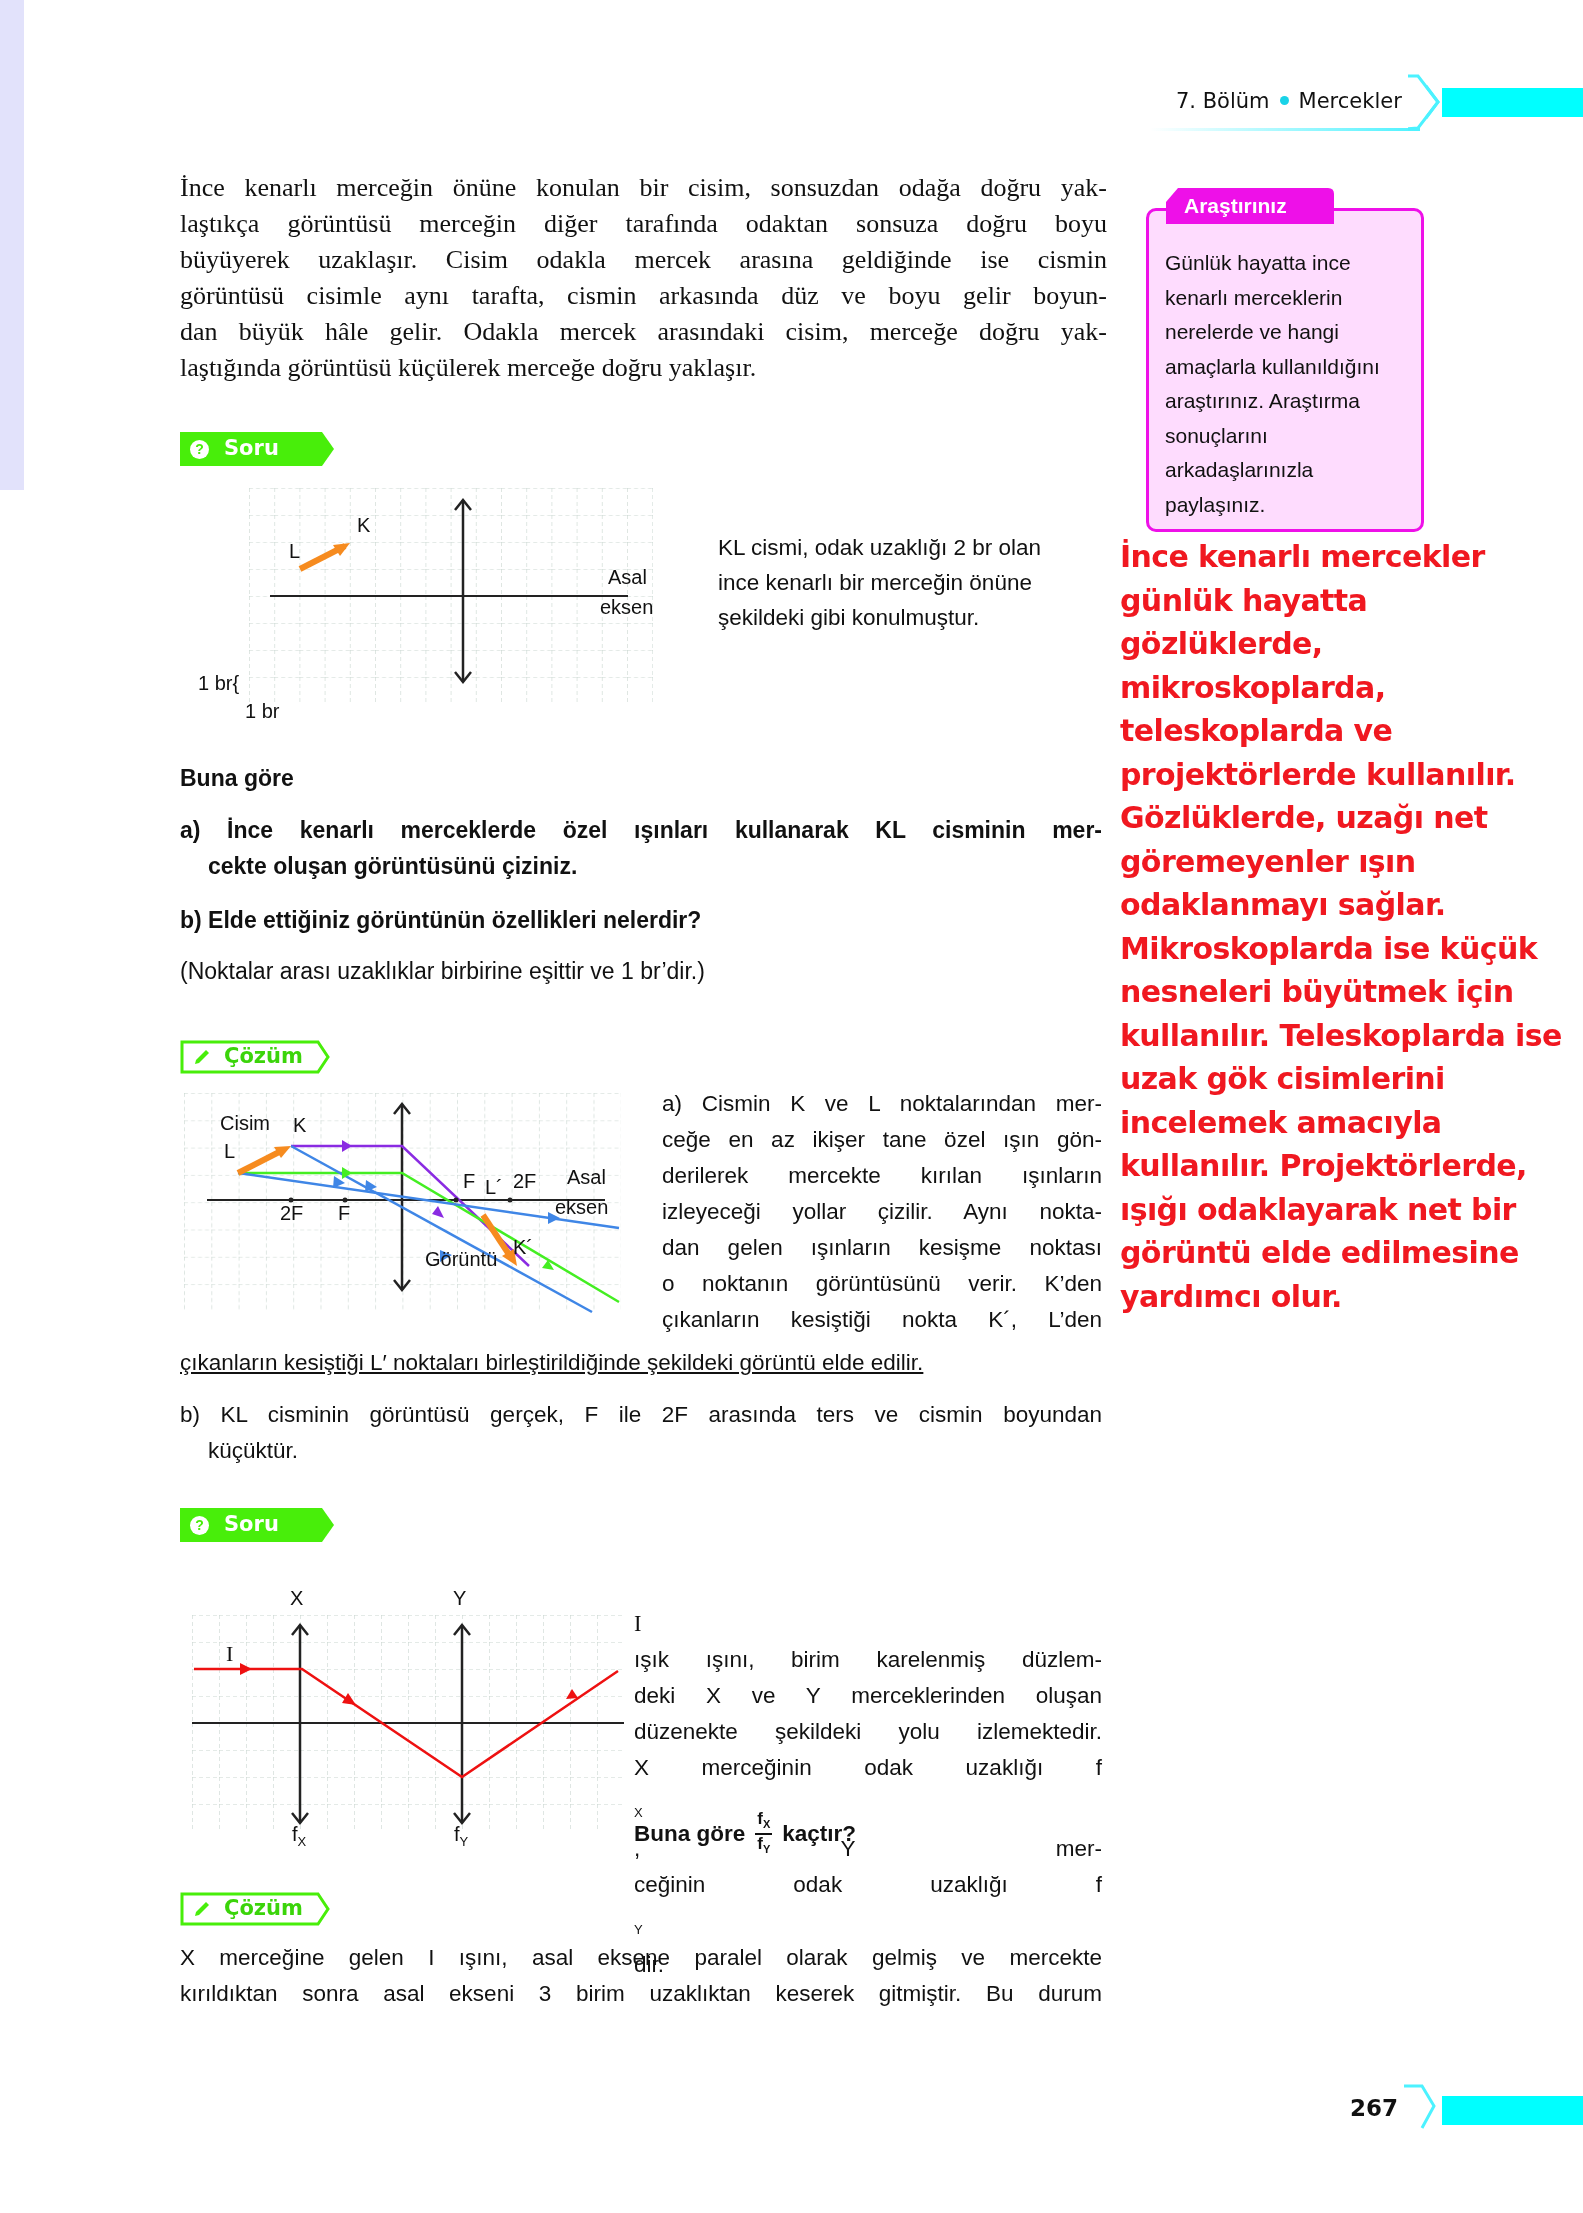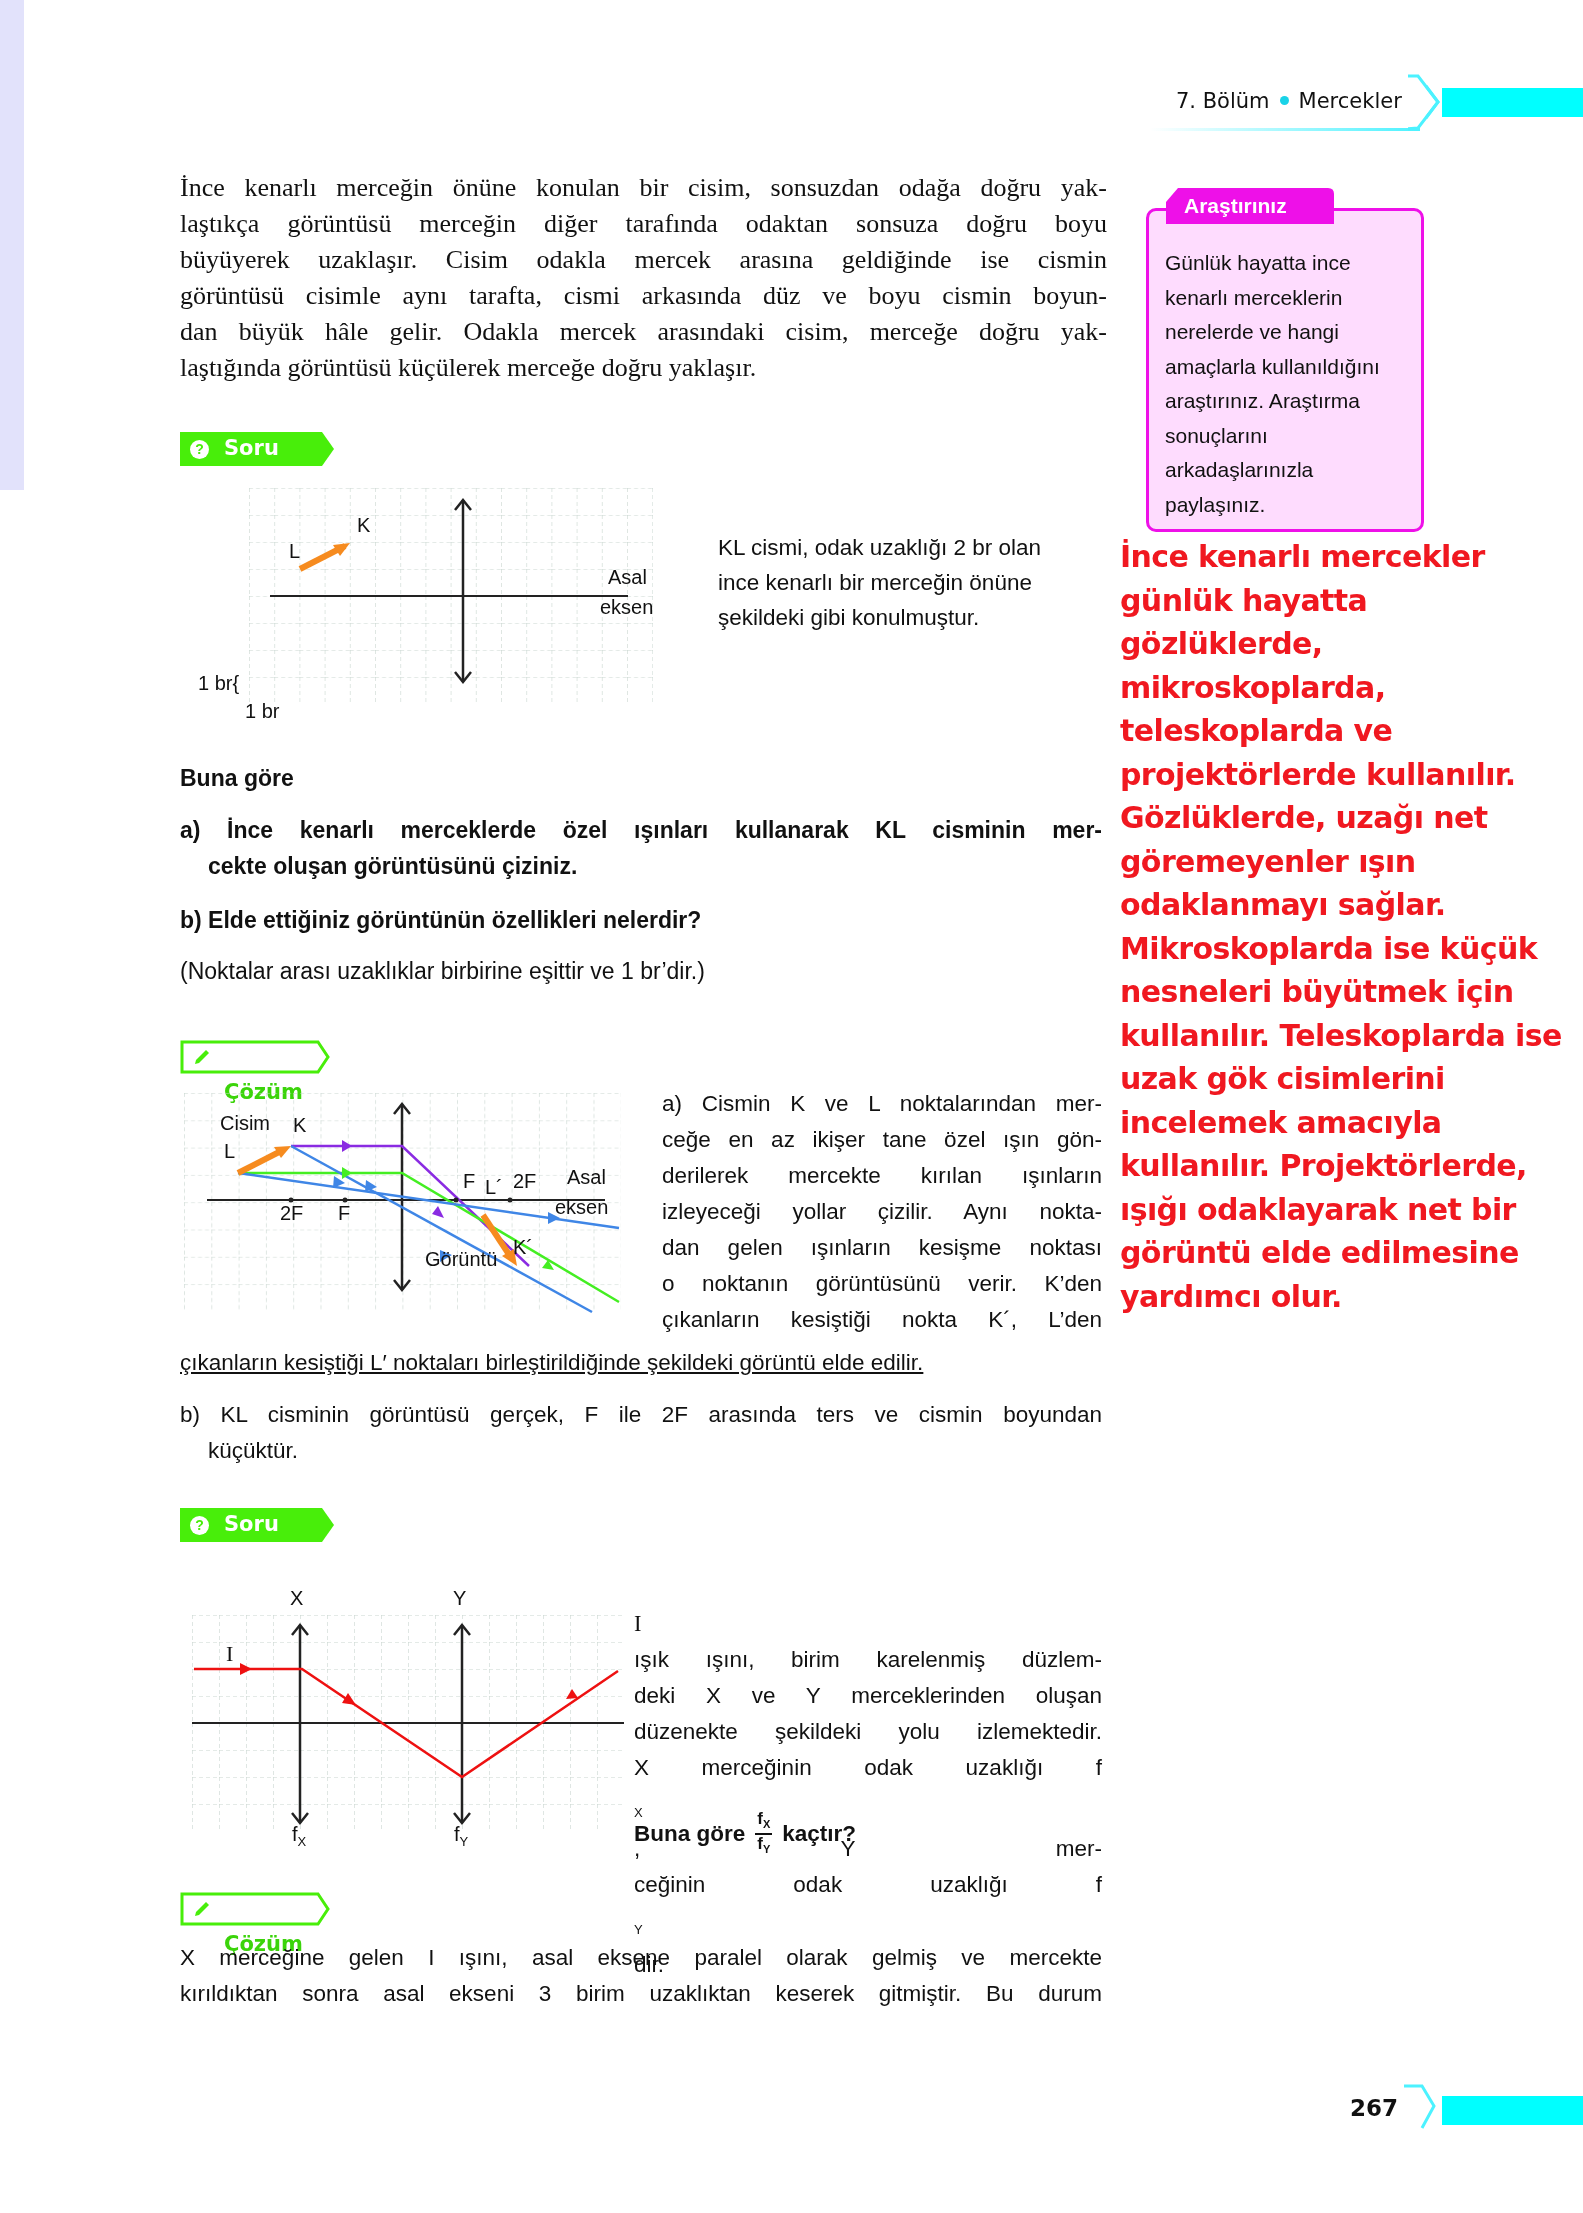--- a/index.html
+++ b/index.html
@@ -16,21 +16,21 @@
   .hdr-chev { left:1408px; top:74px; width:40px; height:58px; }
   
   .serif-para { left:180px; top:170px; width:927px; font-family:"Liberation Serif", serif; font-size:26px; line-height:36px; text-align:justify; }
   .serif-para span { display:block; text-align:justify; text-align-last:justify; white-space:nowrap; }
   .serif-para span.last { text-align-last:left; }
   
   .soru-badge { height:34px; width:154px; }
   .soru-badge .txt { position:absolute; left:44px; top:4px; color:#fff; font-weight:bold; font-size:21px; font-family:"DejaVu Sans", sans-serif; }
   .soru-badge .qi { position:absolute; left:10px; top:8px; width:19px; height:19px; border-radius:50%; background:#fff; color:#48ee0a; font-size:14px; font-weight:bold; text-align:center; line-height:19px; }
   .cozum-badge { height:34px; width:150px; }
-  .cozum-badge .txt { position:absolute; left:44px; top:4px; color:#3bd40a; font-weight:bold; font-size:21px; font-family:"DejaVu Sans", sans-serif;margin-top:36px; }
+  .cozum-badge .txt { position:absolute; left:44px; top:4px; color:#3bd40a; font-weight:bold; font-size:21px; font-family:"DejaVu Sans", sans-serif; }
   
   .box { left:1146px; top:208px; width:272px; height:318px; background:#fedcfe; border:3px solid #ee10e8; border-radius:10px; }
   .box-tab { left:1166px; top:188px; width:168px; height:36px; }
   .box-tab .txt { position:absolute; left:18px; top:6px; color:#fff; font-size:21px; font-weight:bold; }
   .box-body { left:1165px; top:246px; width:250px; font-size:21px; line-height:34.5px; color:#111; }
   
   .red { left:1120px; top:535px; width:460px; color:#f01820; font-weight:bold; font-size:30px; line-height:43.5px; font-family:"DejaVu Sans", sans-serif; letter-spacing:-0.6px; white-space:nowrap; }
   .red div { height:43.5px; }
   
   .sans { font-size:23px; line-height:36px; }
@@ -53,21 +53,21 @@
 </svg>
 <div class="abs hdr-text">
   <span>7. Bölüm</span><span class="hdr-dot"></span><span>Mercekler</span>
 </div>
 <div class="abs hdr-bar"></div>
 
 <div class="abs serif-para">
   <span>İnce kenarlı merceğin önüne konulan bir cisim, sonsuzdan odağa doğru yak-</span>
   <span>laştıkça görüntüsü merceğin diğer tarafında odaktan sonsuza doğru boyu</span>
   <span>büyüyerek uzaklaşır. Cisim odakla mercek arasına geldiğinde ise cismin</span>
-  <span>görüntüsü cisimle aynı tarafta, cismi arkasında düz ve boyu cismin boyun-</span>
+  <span>görüntüsü cisimle aynı tarafta, cismin arkasında düz ve boyu gelir boyun-</span>
   <span>dan büyük hâle gelir. Odakla mercek arasındaki cisim, merceğe doğru yak-</span>
   <span class="last">laştığında görüntüsü küçülerek merceğe doğru yaklaşır.</span>
 </div>
 
 <div class="abs box"></div>
 <svg class="abs box-tab" viewBox="0 0 168 36">
   <path d="M12,0 L162,0 Q168,0 168,6 L168,36 L0,36 L0,14 Z" fill="#ee10e8"></path>
 </svg>
 <div class="abs box-tab">
     <span class="txt">Araştırınız</span>

